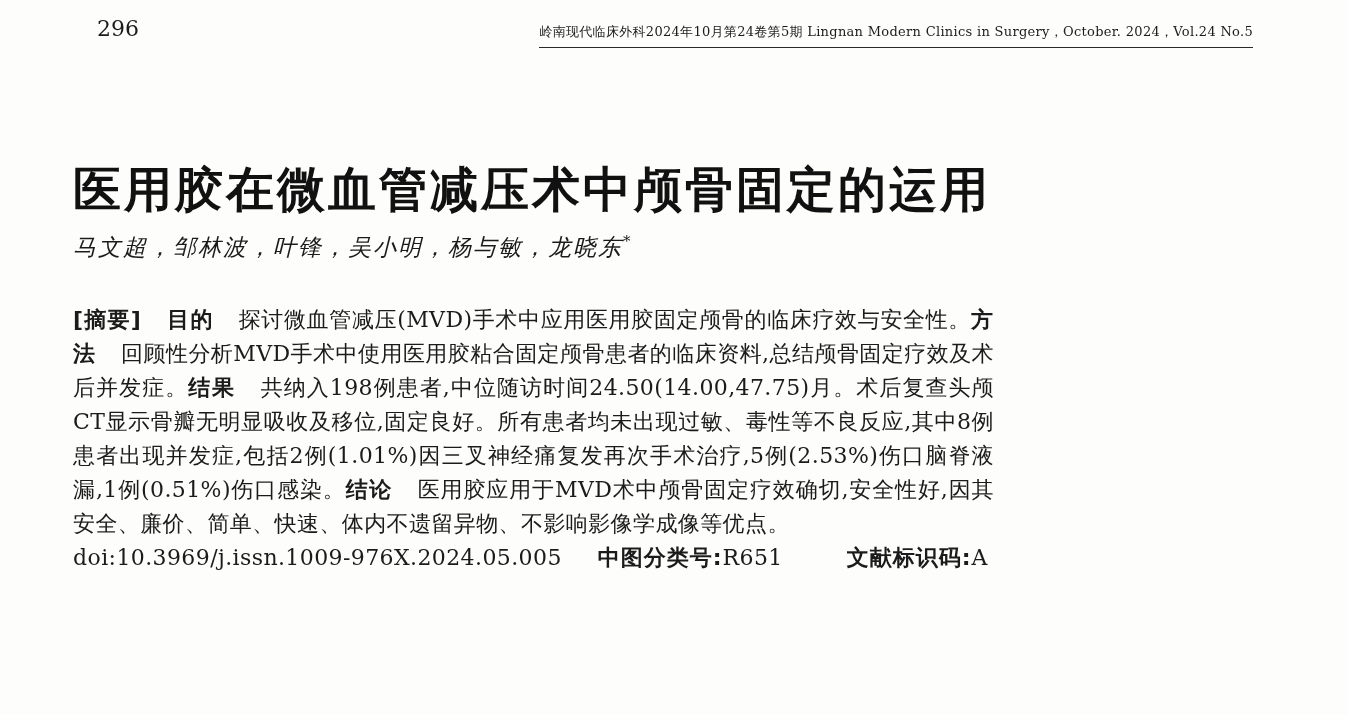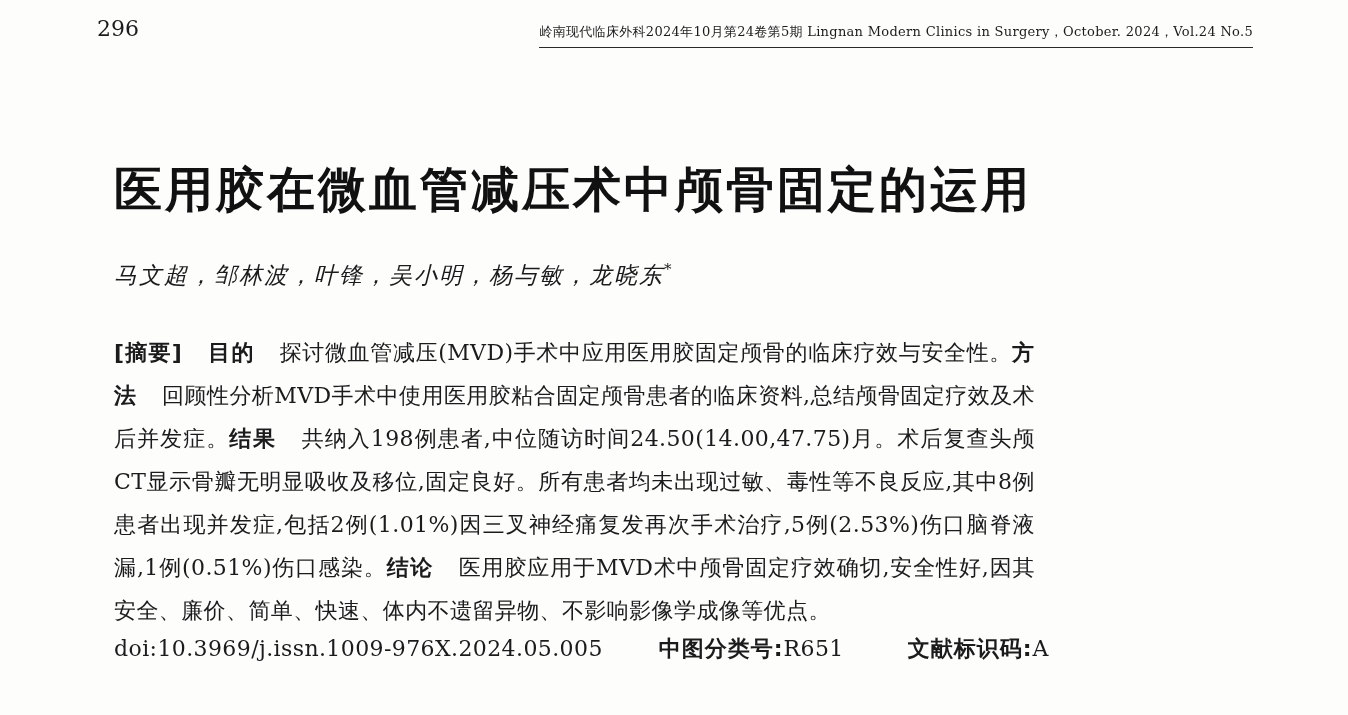--- a/index.html
+++ b/index.html
@@ -27,66 +27,66 @@
   }
   .journal-line {
     font-size: 13px;
     letter-spacing: 0.3px;
     padding-bottom: 6px;
     border-bottom: 1.6px solid #2a2a2a;
     white-space: nowrap;
   }
   
   .content {
-    padding-left: 114px;
+    padding-left: 73px;
     width: 1040px;
   }
   .article-title {
     margin-top: 98px;
     font-size: 48px;
     line-height: 70px;
     font-weight: 700;
     letter-spacing: 3px;
     color: #111;
   }
   .article-title .t-line { display: block; }
   .authors {
-    margin-top: 36px;
+    margin-top: 8px;
     font-size: 23px;
     font-style: italic;
     letter-spacing: 2px;
   }
   .authors .marker {
     font-size: 15px;
     vertical-align: super;
     font-style: normal;
     letter-spacing: 0;
   }
   .abstract {
     margin-top: 40px;
     width: 921px;
     font-size: 22px;
-    line-height: 43px;
+    line-height: 34px;
     text-align: justify;
     letter-spacing: 0.4px;
   }
   .hei {
     font-family: "DejaVu Sans", "Liberation Sans", sans-serif;
     font-weight: 700;
     letter-spacing: 1px;
   }
   .gap-after { margin-right: 25px; }
   .kw-line, .meta-line {
     width: 1040px;
     font-size: 22px;
     line-height: 34.5px;
     letter-spacing: 0.4px;
     white-space: nowrap;
   }
-  .meta-line .clc-group { margin-left: 56px; }
+  .meta-line .clc-group { margin-left: 36px; }
   .meta-line .doc-group { margin-left: 64px; }
 </style>
 </head>
 <body>
 
 <div class="page">
 
   <div class="running-head">
     <span class="page-number">296</span>
     <span class="journal-line">岭南现代临床外科2024年10月第24卷第5期 Lingnan Modern Clinics in Surgery，October. 2024，Vol.24 No.5</span>

